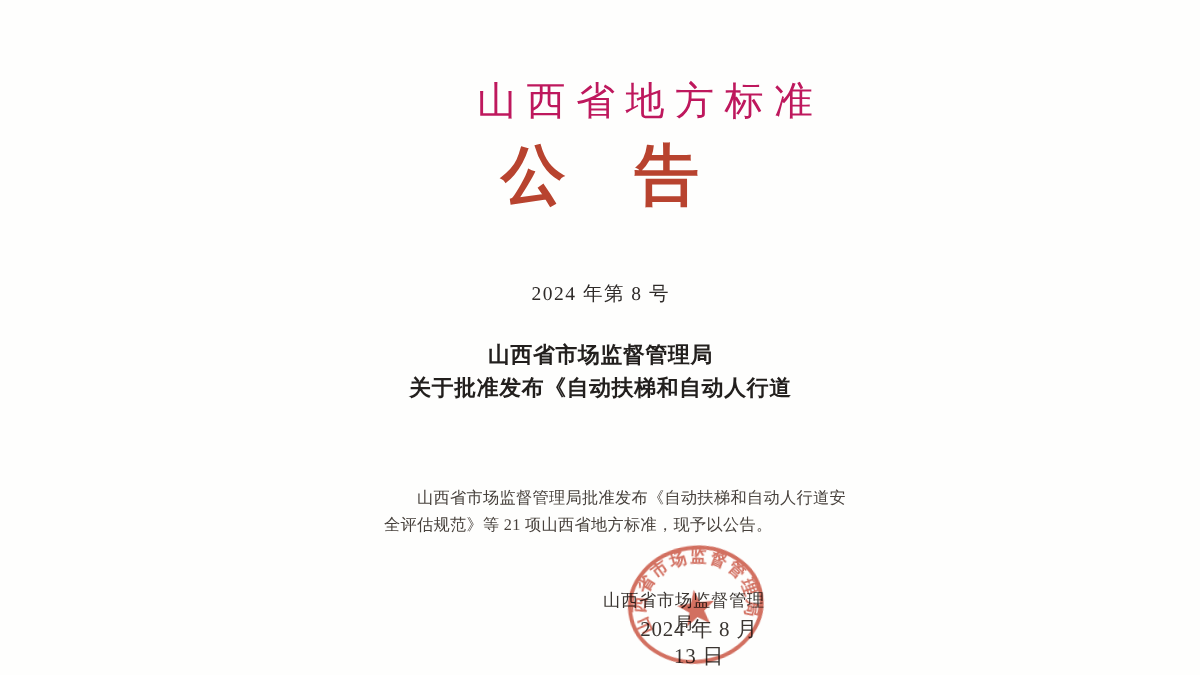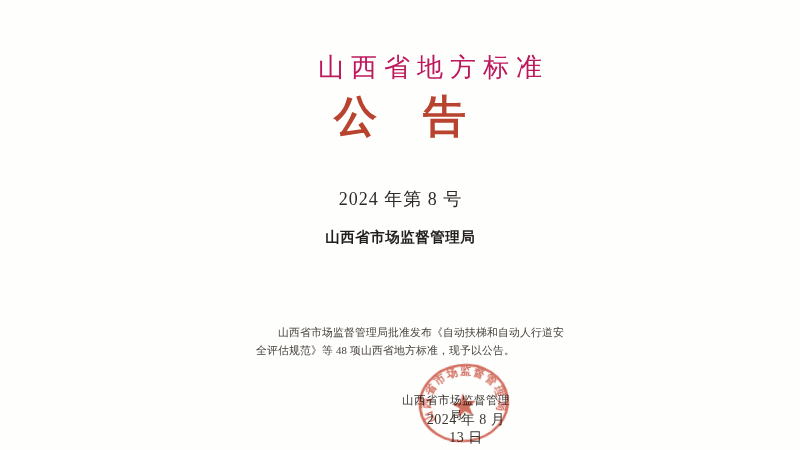--- a/index.html
+++ b/index.html
@@ -20,21 +20,21 @@
     color:#be185d;
     margin-left:30px;
   }
   .gonggao {
     position:absolute; top:88px; left:0; width:100%;
     display:flex; justify-content:center; gap:46px;
     font-size:43px; font-weight:700; color:#b8432f;
   }
   .doc-no {
     position:absolute; top:187px; left:0; width:100%;
-    text-align:center; font-size:18px; color:#2e2a28;
+    text-align:center; font-size:13px; color:#2e2a28;
     letter-spacing:1px; text-indent:1px;
   }
   .title {
     position:absolute; top:226px; left:0; width:100%;
     text-align:center; font-weight:700; color:#221f1d;
     font-size:14.5px; line-height:22px; letter-spacing:0.5px; text-indent:0.5px;
   }
   .body-par {
     position:absolute; top:324px; left:256px; width:314px;
     font-size:10.8px; line-height:17.5px; color:#47413c;
@@ -70,25 +70,26 @@
 
   <div class="gonggao">
     <span>公</span>
     <span>告</span>
   </div>
 
   <div class="doc-no">2024 年第 8 号</div>
 
   <div class="title">
     <div>山西省市场监督管理局</div>
+    <div>关于批准发布《自动扶梯和自动人行道</div>
   </div>
 
   <div class="body-par">
     <div class="indent">山西省市场监督管理局批准发布《自动扶梯和自动人行道安</div>
-    <div>全评估规范》等 48 项山西省地方标准，现予以公告。</div>
+    <div>全评估规范》等 21 项山西省地方标准，现予以公告。</div>
   </div>
 
   <div class="sig-issuer">山西省市场监督管理局</div>
 
   <div class="sig-date">2024 年 8 月 13 日</div>
 
   <svg class="seal" viewBox="0 0 96 84">
     <ellipse cx="47" cy="41" rx="44" ry="38" fill="none" stroke-width="2.6" stroke="#c9503e"></ellipse>
     <polygon points="47,31 50.1,39.7 59.4,40 52,45.6 54.6,54.5 47,49.3 39.4,54.5 42,45.6 34.6,40 43.9,39.7" fill="#c9503e"></polygon>
     <path id="sealArc" d="M 19.2 57.4 A 34 28.5 0 1 1 74.8 57.4" fill="none" stroke="none"></path>

